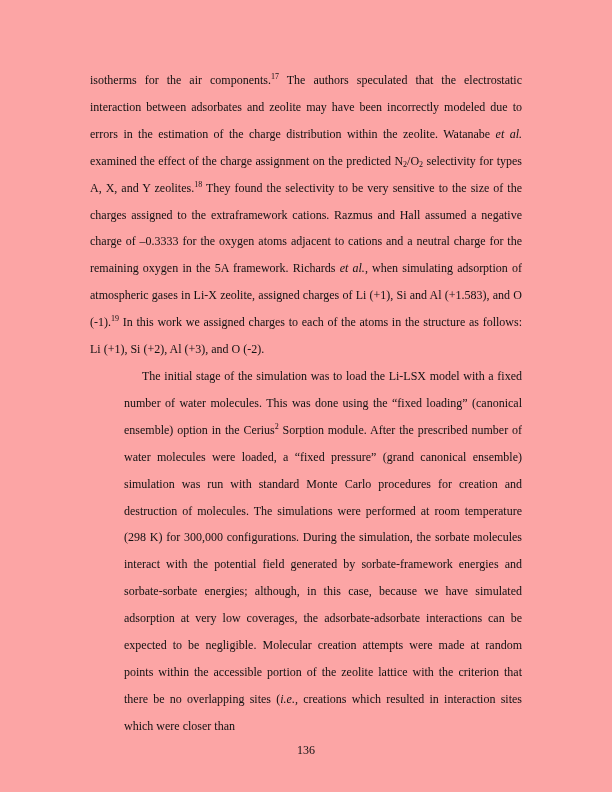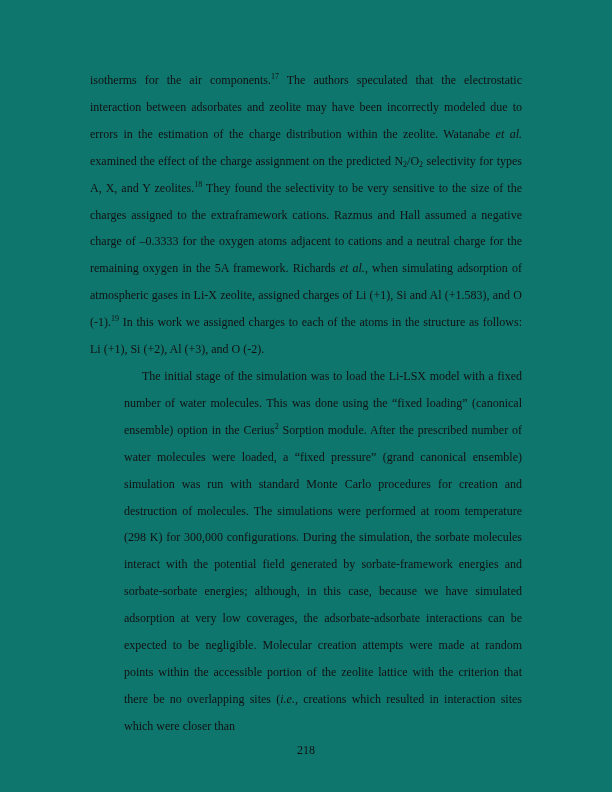--- a/index.html
+++ b/index.html
@@ -1,17 +1,17 @@
 <!DOCTYPE html>
 <html><head>
 <meta charset="utf-8">
 <style>
   html, body { margin:0; padding:0; background:#ffffff; }
   body { width:612px; height:792px; position:relative; overflow:hidden; }
-  .page { position:absolute; left:0; top:0; width:612px; height:792px; background:#0f766e; }
+  .page { position:absolute; left:0; top:0; width:612px; height:792px; background:#fca5a5; }
   .body-text {
     position:absolute; left:90px; top:67px; width:432px;
     font-family:"Liberation Serif", serif; font-size:12px; color:#111;
     line-height:26.9px; text-align:justify;
   }
   .body-text p { margin:0; }
   .body-text p.indent { text-indent:18px;margin-left:34px; }
   sup { font-size:8px; line-height:0; vertical-align:5px; }
   sub { font-size:8px; line-height:0; vertical-align:-2px; }
   .page-number {
@@ -20,14 +20,14 @@
   }
 </style>
 </head>
 <body>
 
 <div class="page">
   <div class="body-text">
     <p><span>isotherms for the air components.</span><sup>17</sup><span>  The authors speculated that the electrostatic interaction between adsorbates and zeolite may have been incorrectly modeled due to errors in the estimation of the charge distribution within the zeolite.  Watanabe </span><i>et al.</i><span> examined the effect of the charge assignment on the predicted N</span><sub>2</sub><span>/O</span><sub>2</sub><span> selectivity for types A, X, and Y zeolites.</span><sup>18</sup><span>  They found the selectivity to be very sensitive to the size of the charges assigned to the extraframework cations.  Razmus and Hall assumed a negative charge of –0.3333 for the oxygen atoms adjacent to cations and a neutral charge for the remaining oxygen in the 5A framework.  Richards </span><i>et al.</i><span>, when simulating adsorption of atmospheric gases in Li-X zeolite, assigned charges of Li (+1), Si and Al (+1.583), and O (-1).</span><sup>19</sup><span>  In this work we assigned charges to each of the atoms in the structure as follows: Li (+1), Si (+2), Al (+3), and O (-2).</span></p>
     <p class="indent"><span>The initial stage of the simulation was to load the Li-LSX model with a fixed number of water molecules.  This was done using the “fixed loading” (canonical ensemble) option in the Cerius</span><sup>2</sup><span> Sorption module.  After the prescribed number of water molecules were loaded, a “fixed pressure” (grand canonical ensemble) simulation was run with standard Monte Carlo procedures for creation and destruction of molecules.  The simulations were performed at room temperature (298 K) for 300,000 configurations. During the simulation, the sorbate molecules interact with the potential field generated by sorbate-framework energies and sorbate-sorbate energies; although, in this case, because we have simulated adsorption at very low coverages, the adsorbate-adsorbate interactions can be expected to be negligible.  Molecular creation attempts were made at random points within the accessible portion of the zeolite lattice with the criterion that there be no overlapping sites (</span><i>i.e.,</i><span> creations which resulted in interaction sites which were closer than</span></p>
   </div>
-  <div class="page-number">218</div>
+  <div class="page-number">136</div>
 </div>
 
 </body></html>

